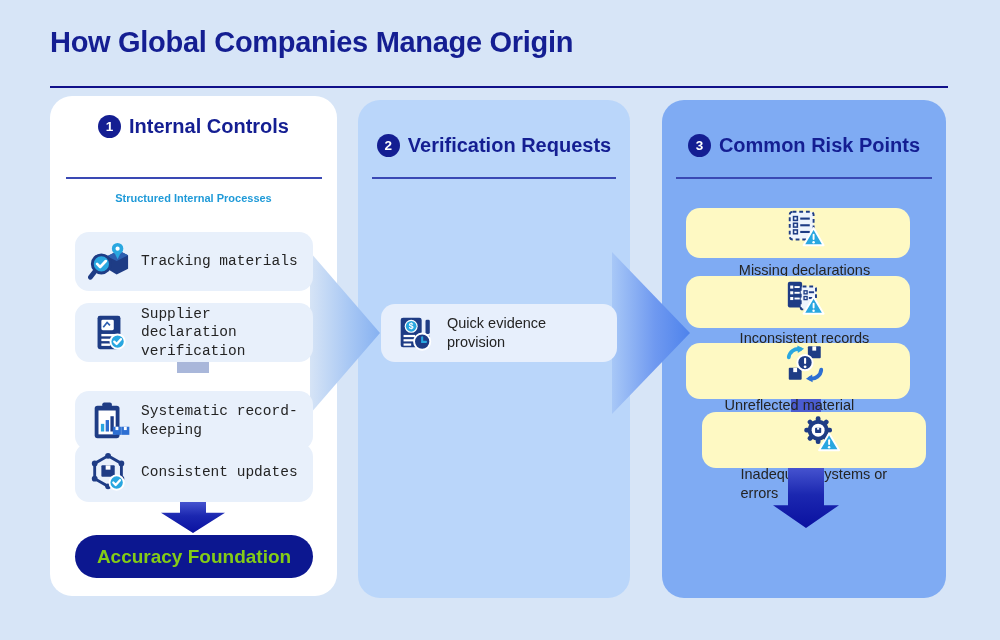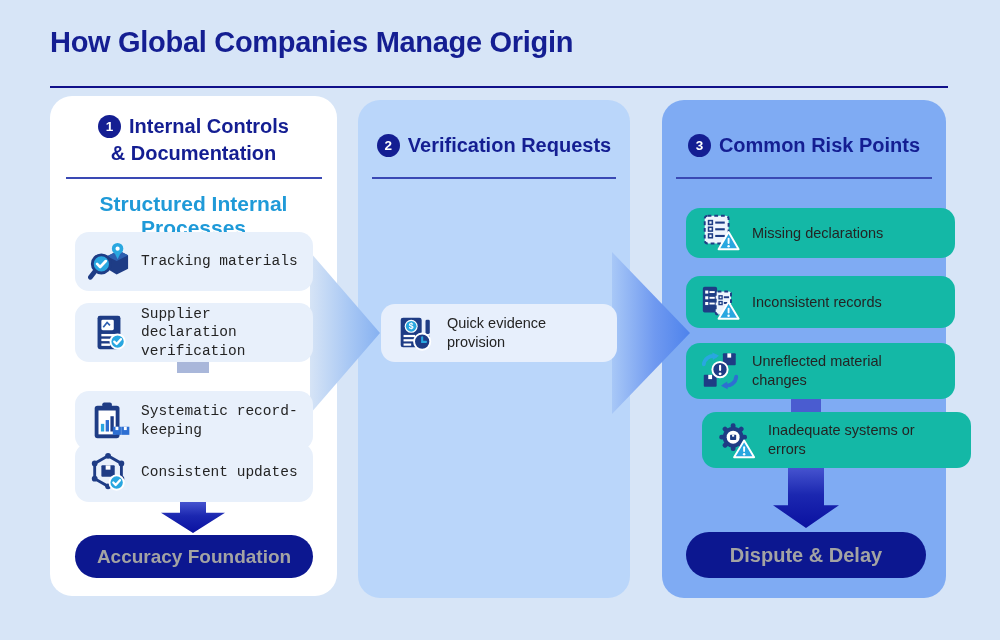--- a/index.html
+++ b/index.html
@@ -16,39 +16,39 @@
 
   .chev{position:absolute;z-index:2;clip-path:polygon(0 0,100% 50%,0 100%);}
   .chevA{left:310px;top:252px;width:70px;height:162px;background:linear-gradient(90deg,#d6e4f6 0%,#a9c8f4 55%,#86b1f1 100%);}
   .chevB{left:612px;top:252px;width:78px;height:162px;background:linear-gradient(90deg,#a8c8f7 0%,#6f99f0 55%,#4e83ec 100%);}
 
   .colhead{position:absolute;z-index:3;display:flex;flex-direction:column;align-items:center;color:#141e92;font-weight:700;font-size:20px;line-height:27px;}
   .hl{display:flex;align-items:center;gap:8px;}
   .badge{width:23px;height:23px;border-radius:50%;background:#141e92;color:#fff;font-size:13.5px;font-weight:700;display:flex;align-items:center;justify-content:center;}
   .divider{position:absolute;z-index:3;height:2px;background:#3a49b4;}
 
-  .subtitle{position:absolute;z-index:3;text-align:center;font-size:21px;font-weight:700;color:#1f9ad8;}
+  .subtitle{position:absolute;z-index:3;text-align:center;font-size:11px;font-weight:700;color:#1f9ad8;}
 
   .tile{position:absolute;z-index:3;display:flex;align-items:center;gap:11px;border-radius:14px;padding-left:13px;box-sizing:border-box;}
   .tile .label{font-size:14.5px;color:#242424;line-height:1.28;max-width:160px;}
   .t-c1{left:75px;width:238px;background:#e8f0fb;font-family:Liberation Mono, monospace;}
   .t-c2{left:381px;width:236px;background:#e7effc;}
-  .t-c3{left:686px;width:269px;background:#14b8a6;}
+  .t-c3{left:686px;width:224px;background:#fef9c3;flex-direction:column;}
   .ticon{width:42px;height:42px;flex:0 0 42px;}
   .ticon svg{width:42px;height:42px;display:block;}
 
   .connector{position:absolute;z-index:2;}
   .conn1{left:177px;width:32px;height:11px;background:#a9b7da;}
   .conn3{left:791px;width:30px;height:13px;background:#4a5cd0;}
 
   .darrow{position:absolute;z-index:3;background:linear-gradient(180deg,#4553cf 0%,#1b27b0 45%,#0a11a0 100%);}
   .da1{left:161px;top:502px;width:64px;height:31px;clip-path:polygon(29.7% 0,70.3% 0,70.3% 35%,100% 35%,50% 100%,0 35%,29.7% 35%);}
   .da3{left:773px;top:468px;width:66px;height:60px;clip-path:polygon(22.7% 0,77.3% 0,77.3% 62%,100% 62%,50% 100%,0 62%,22.7% 62%);}
 
-  .pill{position:absolute;z-index:3;border-radius:23px;background:#0c1790;color:#a3a3a3;font-weight:700;display:flex;align-items:center;justify-content:center;}
+  .pill{position:absolute;z-index:3;border-radius:23px;background:#0c1790;color:#84cc16;font-weight:700;display:flex;align-items:center;justify-content:center;}
   .pill1{left:75px;top:535px;width:238px;height:43px;font-size:19px;}
   .pill3{left:686px;top:532px;width:240px;height:46px;font-size:20px;}
 </style>
 </head>
 <body>
 
 <div class="stage">
 
   <div class="page-title">How Global Companies Manage Origin</div>
   <div class="title-rule"></div>
@@ -58,21 +58,20 @@
   <div class="card card3"></div>
 
   <div class="chev chevA"></div>
   <div class="chev chevB"></div>
 
   <div class="colhead" style="left:50px;top:113px;width:287px;">
     <div class="hl">
       <span class="badge">1</span>
       <span>Internal Controls</span>
     </div>
-    <div>&amp; Documentation</div>
   </div>
   <div class="divider" style="left:66px;top:177px;width:256px;"></div>
   <div class="subtitle" style="left:50px;top:192px;width:287px;">Structured Internal Processes</div>
 
   <div class="tile t-c1" style="top:232px;height:59px;">
     <span class="ticon">
       <svg viewBox="0 0 44 44">
         <path d="M20 16 L32 10 L42 15 L42 29 L30 35 L20 29 Z" fill="#1e3c85"></path>
         <path d="M20 16 L32 10 L42 15 L30 21 Z" fill="#2d5fb0"></path>
         <path d="M31 19 L26 9 h10 Z" fill="#29a7e0"></path>
@@ -268,15 +267,14 @@
         <rect x="17.9" y="16.5" width="2.2" height="2" fill="#ffffff"></rect>
         <path d="M30.5 22.5 L41 40 H20 Z" fill="#29a7e0" stroke="#ffffff" stroke-width="2" stroke-linejoin="round"></path>
         <rect x="29.5" y="28.5" width="2" height="6" rx="1" fill="#ffffff"></rect>
         <circle cx="30.5" cy="37" r="1.3" fill="#ffffff"></circle>
       </svg>
     </span>
     <span class="label">Inadequate systems or errors</span>
   </div>
 
   <div class="darrow da3"></div>
-  <div class="pill pill3">Dispute &amp; Delay</div>
 
 </div>
 
 </body></html>

